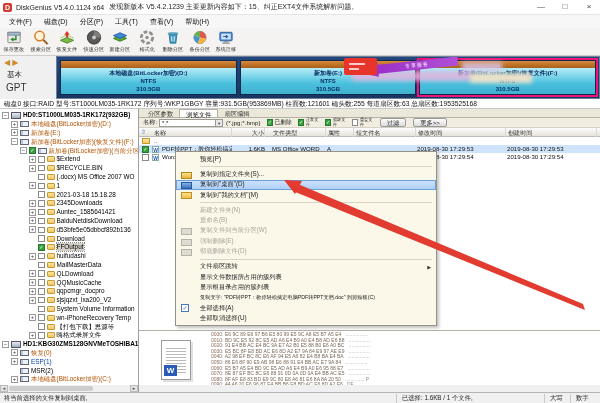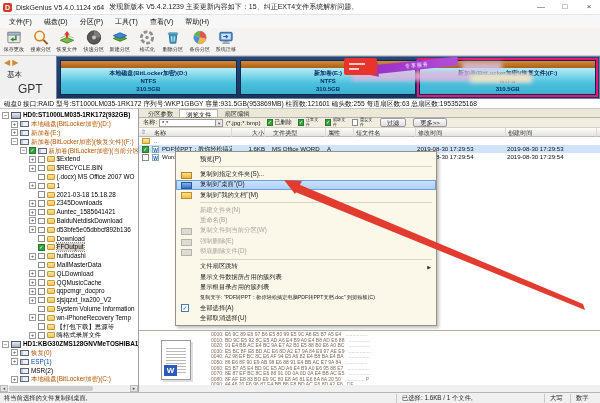--- a/index.html
+++ b/index.html
@@ -30,21 +30,21 @@
 .censor i+i{top:10px;width:10px}
 .p-arrow{position:absolute;left:352px;top:31px;width:106px;height:15px;z-index:20;transform:rotate(-6deg)}
 .p-arrow .head{position:absolute;left:0;top:0;width:0;height:0;border-top:7px solid transparent;border-bottom:8px solid transparent;border-right:26px solid #9b30c9}
 .p-arrow .shaft{position:absolute;left:24px;top:3px;width:82px;height:9px;background:linear-gradient(90deg,#9b30c9,#b14fd6);color:#fff;font-size:5px;line-height:9px;text-align:center;filter:blur(.4px);letter-spacing:1px}
 .blob{position:absolute;filter:blur(2px);z-index:10}
 
 .partbar{position:absolute;left:0;top:56px;width:600px;height:43px}
 .pstub{position:absolute;left:0;top:0;width:56px;height:43px;background:#f0f0f0}
 .pstub .arr{position:absolute;left:4px;top:2px;color:#cf8a2f;font-size:8px;letter-spacing:2px}
 .pstub .m1{position:absolute;left:7px;top:14px;font-size:7.5px;color:#222}
-.pstub .m2{position:absolute;left:18px;top:26px;font-size:12px;color:#333}
+.pstub .m2{position:absolute;left:6px;top:26px;font-size:10px;color:#333}
 .parea{position:absolute;left:56px;top:0;width:544px;height:43px;background:linear-gradient(#24477c,#1a3560);border:1px solid #6d7f99;padding:3px}
 .pblocks{position:relative;width:100%;height:100%;display:flex;gap:3px}
 .pblock{flex:1;border:1px solid #0c2a50;display:flex;flex-direction:column;overflow:hidden}
 .pblock.psel{outline:2px solid #ee1477}
 .pstrip{height:7px;background:linear-gradient(#d8893c,#a85f17)}
 .pbody{flex:1;background:linear-gradient(#b6ecf7,#49c0dd 60%,#3fb1cf);display:flex;flex-direction:column;align-items:center;justify-content:center}
 .pname{font-size:6px;font-weight:bold;color:#0a2e66;white-space:nowrap}
 .pfs,.psize{font-size:6px;font-weight:bold;color:#0a2e66;line-height:7.5px}
 
 .diskinfo{position:absolute;left:0;top:99px;width:600px;height:10px;background:#fff;font-size:6.7px;line-height:10px;padding-left:4px;color:#111;border-bottom:1px solid #c8c8c8;white-space:nowrap}

